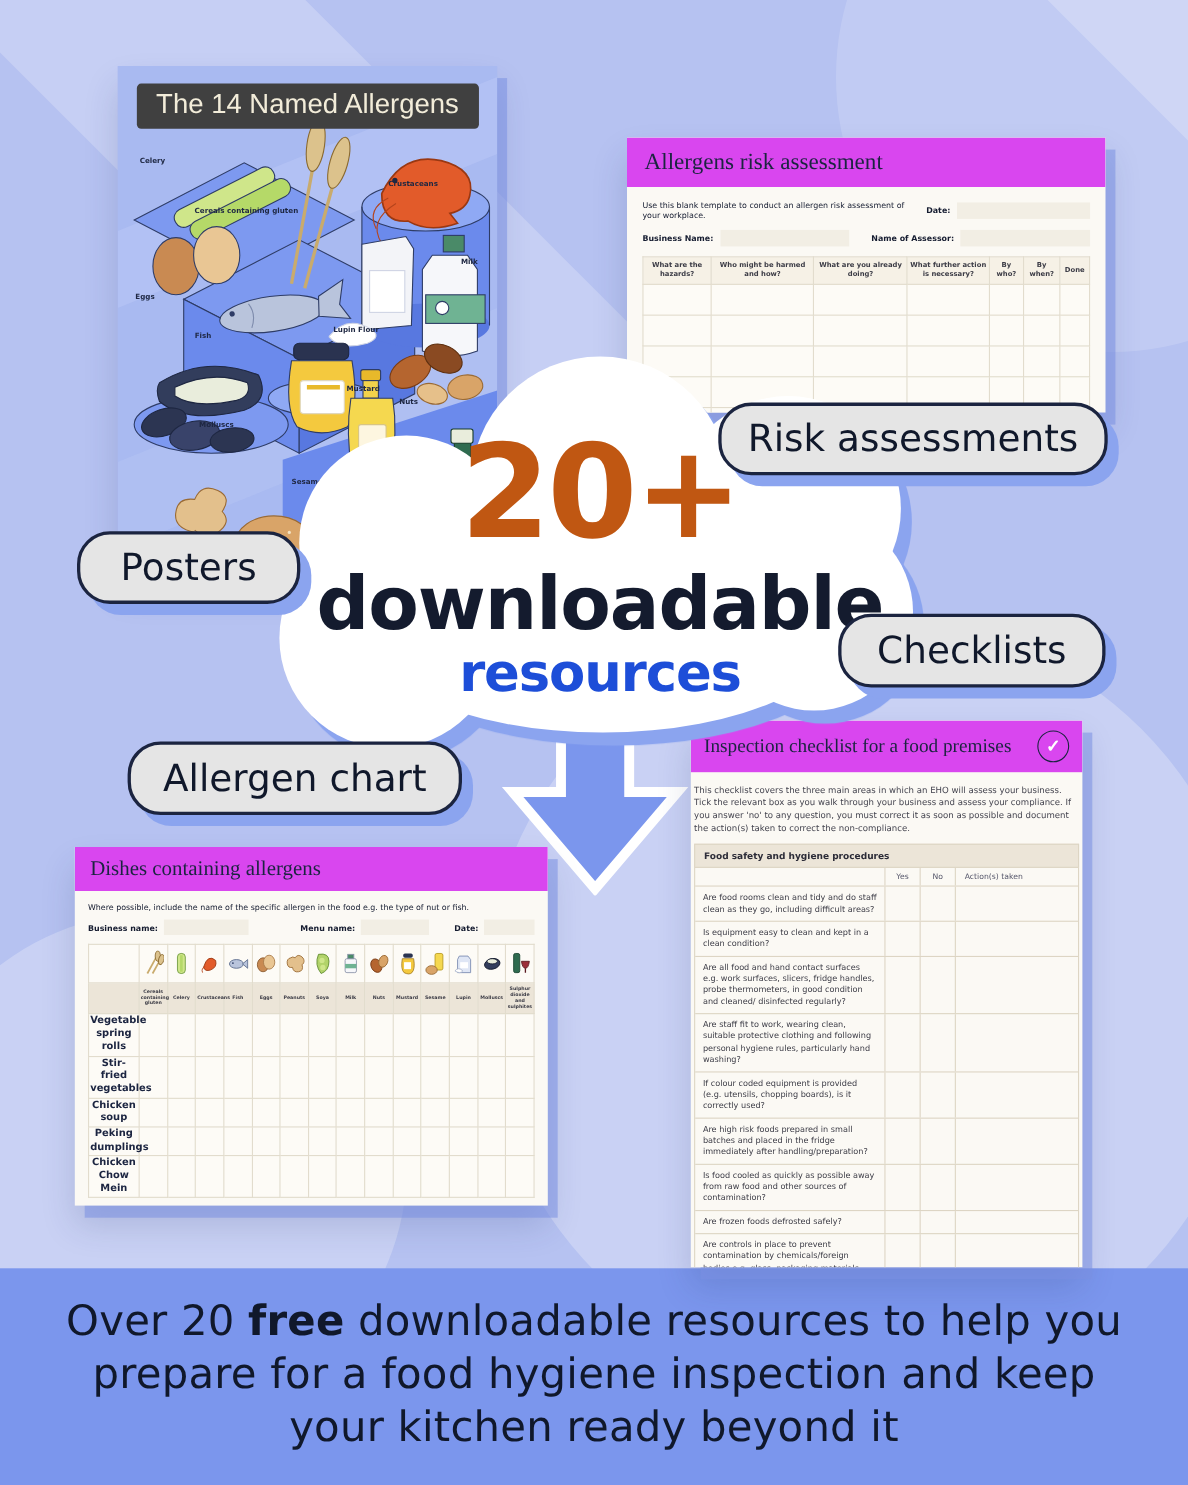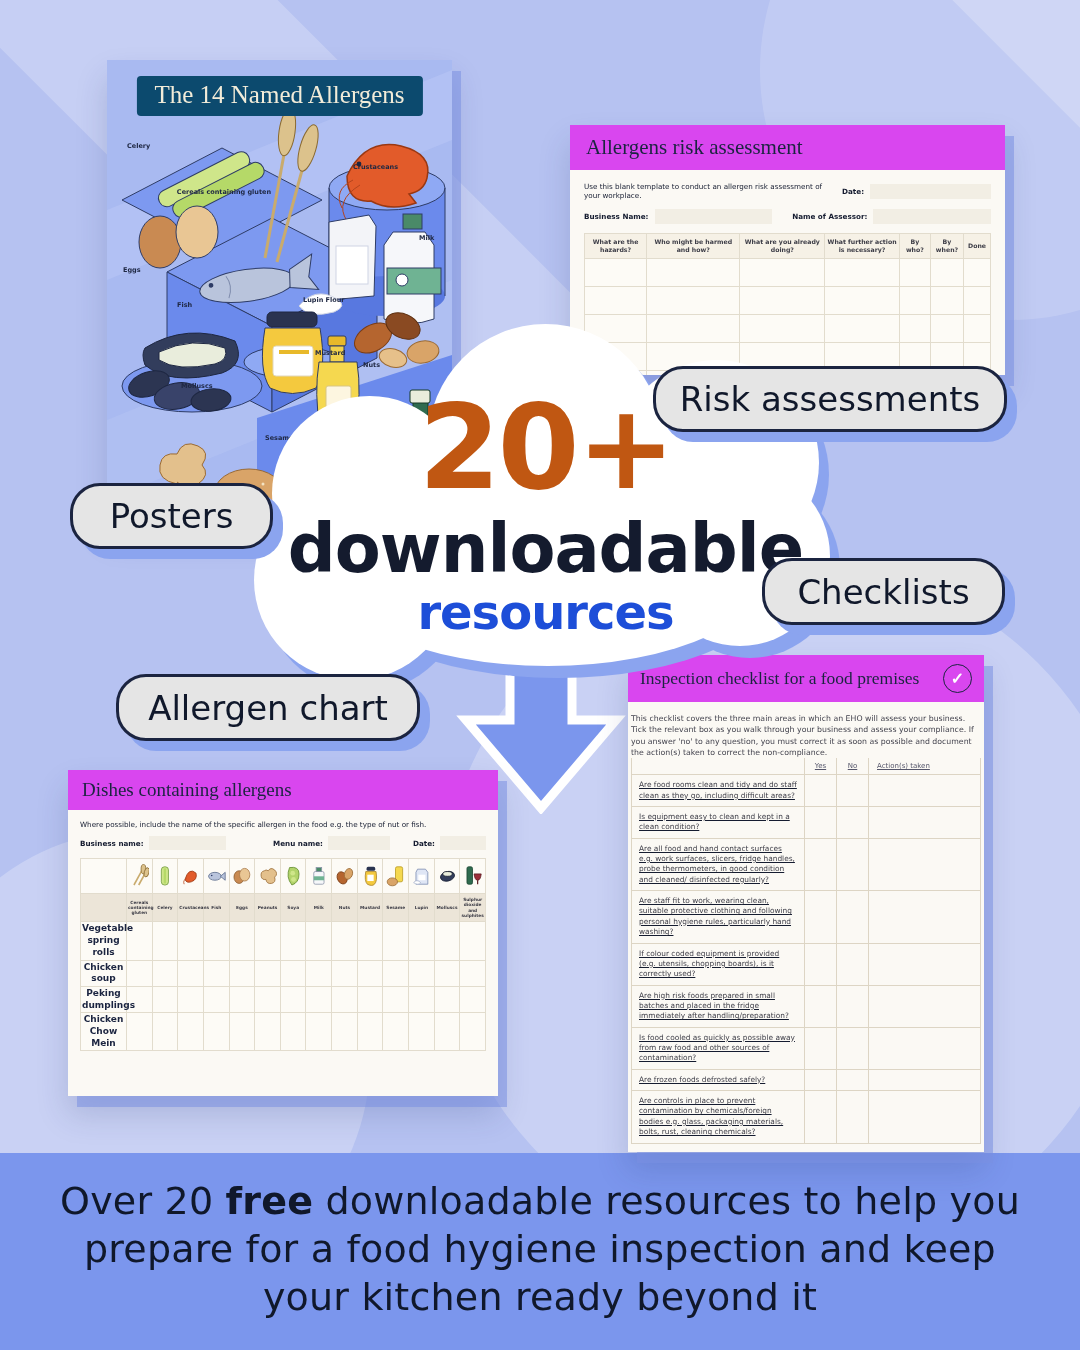--- a/index.html
+++ b/index.html
@@ -24,21 +24,21 @@
   .doc-head{background:#d946ef;color:#1b2440;font-family:"Liberation Serif",serif;display:flex;align-items:center;}
   .doc-body{padding:12px 14px;}
   .inp{background:#f2eee4;height:15px;flex:1;}
   .lbl{font-weight:bold;white-space:nowrap;}
 
   
   #poster{left:107px;top:60px;width:345px;height:460px;z-index:1;background:#a9baf1;overflow:hidden;}
   #poster svg.scene{position:absolute;left:0;top:0;}
   .poster-title{
     position:absolute;left:50%;top:16px;transform:translateX(-50%);
-    background:#0c4a6e;color:#f2ecd9;font-family:Liberation Serif, serif;
+    background:#404040;color:#f2ecd9;font-family:Liberation Sans, sans-serif;
     font-size:25px;padding:5px 18px 7px;border-radius:4px;white-space:nowrap;z-index:3;
   }
   .poster-label{position:absolute;font-size:6.5px;font-weight:bold;color:#1e2742;z-index:2;line-height:1.25;}
 
   
   #risk-doc{left:570px;top:125px;width:435px;height:250px;z-index:1;overflow:hidden;}
   #risk-doc .doc-head{height:45px;padding-left:16px;font-size:21px;}
   #risk-doc .doc-body{padding:12px 14px;font-size:7.2px;}
   .risk-row{display:flex;align-items:center;gap:6px;margin-bottom:9px;}
   #risk-table{width:100%;border-collapse:collapse;table-layout:fixed;margin-top:4px;}
@@ -88,21 +88,21 @@
   #dishes-table td.dish-name{font-size:5.2px;font-weight:bold;color:#3c3c46;line-height:1.3;}
 
   
   #check-doc{left:628px;top:655px;width:356px;height:497px;z-index:2;overflow:hidden;}
   #check-doc .doc-head{height:47px;padding:0 12px;font-size:17.5px;justify-content:space-between;}
   .check-badge{width:27px;height:27px;border:1.6px solid #1b2440;border-radius:50%;display:flex;align-items:center;justify-content:center;color:#fff;font-size:16px;font-weight:bold;flex:0 0 auto;}
   #check-doc .doc-body{padding:11px 3px;}
   .check-intro{font-size:7.8px;line-height:1.45;color:#44444f;}
   .section-bar{background:#ece5d8;border:1px solid #ddd5c4;font-weight:bold;font-size:8.2px;color:#2c2c38;padding:5px 8px;margin-top:9px;}
   .cl-grid{border:1px solid #ddd5c4;border-top:none;}
-  .cl-row{display:flex;border-bottom:1px solid #ddd5c4;text-decoration:underline;}
+  .cl-row{display:flex;border-bottom:1px solid #ddd5c4;}
   .cl-row:last-child{border-bottom:none;}
   .cl-q{width:158px;padding:5px 7px;font-size:7.4px;line-height:1.4;color:#3c3c46;border-right:1px solid #ddd5c4;}
   .cl-cell{width:31px;border-right:1px solid #ddd5c4;}
   .cl-act{flex:1;border-right:none;}
   .cl-hrow{font-size:7px;color:#55566a;}
   .cl-hrow .cl-q{border-right:1px solid #ddd5c4;}
   .cl-hrow div{padding-top:4px;padding-bottom:4px;}
 
   
   #banner{position:absolute;left:0;top:1153px;width:1080px;height:197px;background:#7b96ed;z-index:1;}
@@ -469,20 +469,37 @@
             <td></td>
             <td></td>
             <td></td>
             <td></td>
             <td></td>
             <td></td>
             <td></td>
             <td></td>
           </tr>
           <tr class="data-row">
+            <td class="dish-name">Stir-fried vegetables</td>
+            <td></td>
+            <td></td>
+            <td></td>
+            <td></td>
+            <td></td>
+            <td></td>
+            <td></td>
+            <td></td>
+            <td></td>
+            <td></td>
+            <td></td>
+            <td></td>
+            <td></td>
+            <td></td>
+          </tr>
+          <tr class="data-row">
             <td class="dish-name">Chicken soup</td>
             <td></td>
             <td></td>
             <td></td>
             <td></td>
             <td></td>
             <td></td>
             <td></td>
             <td></td>
             <td></td>
@@ -532,20 +549,21 @@
   </div>
 </div>
 
 <div class="doc" id="check-doc">
   <div class="doc-head">
     <span>Inspection checklist for a food premises</span>
     <span class="check-badge">✓</span>
   </div>
   <div class="doc-body">
     <div class="check-intro">This checklist covers the three main areas in which an EHO will assess your business. Tick the relevant box as you walk through your business and assess your compliance. If you answer 'no' to any question, you must correct it as soon as possible and document the action(s) taken to correct the non-compliance.</div>
+    <div class="section-bar">Food safety and hygiene procedures</div>
     <div class="cl-grid">
       <div class="cl-row cl-hrow">
         <div class="cl-q"></div>
         <div class="cl-cell" style="text-align:center;">Yes</div>
         <div class="cl-cell" style="text-align:center;">No</div>
         <div class="cl-cell cl-act" style="padding-left:8px;">Action(s) taken</div>
       </div>
       <div id="checklist-rows">
           <div class="cl-row">
             <div class="cl-q">Are food rooms clean and tidy and do staff clean as they go, including difficult areas?</div>

